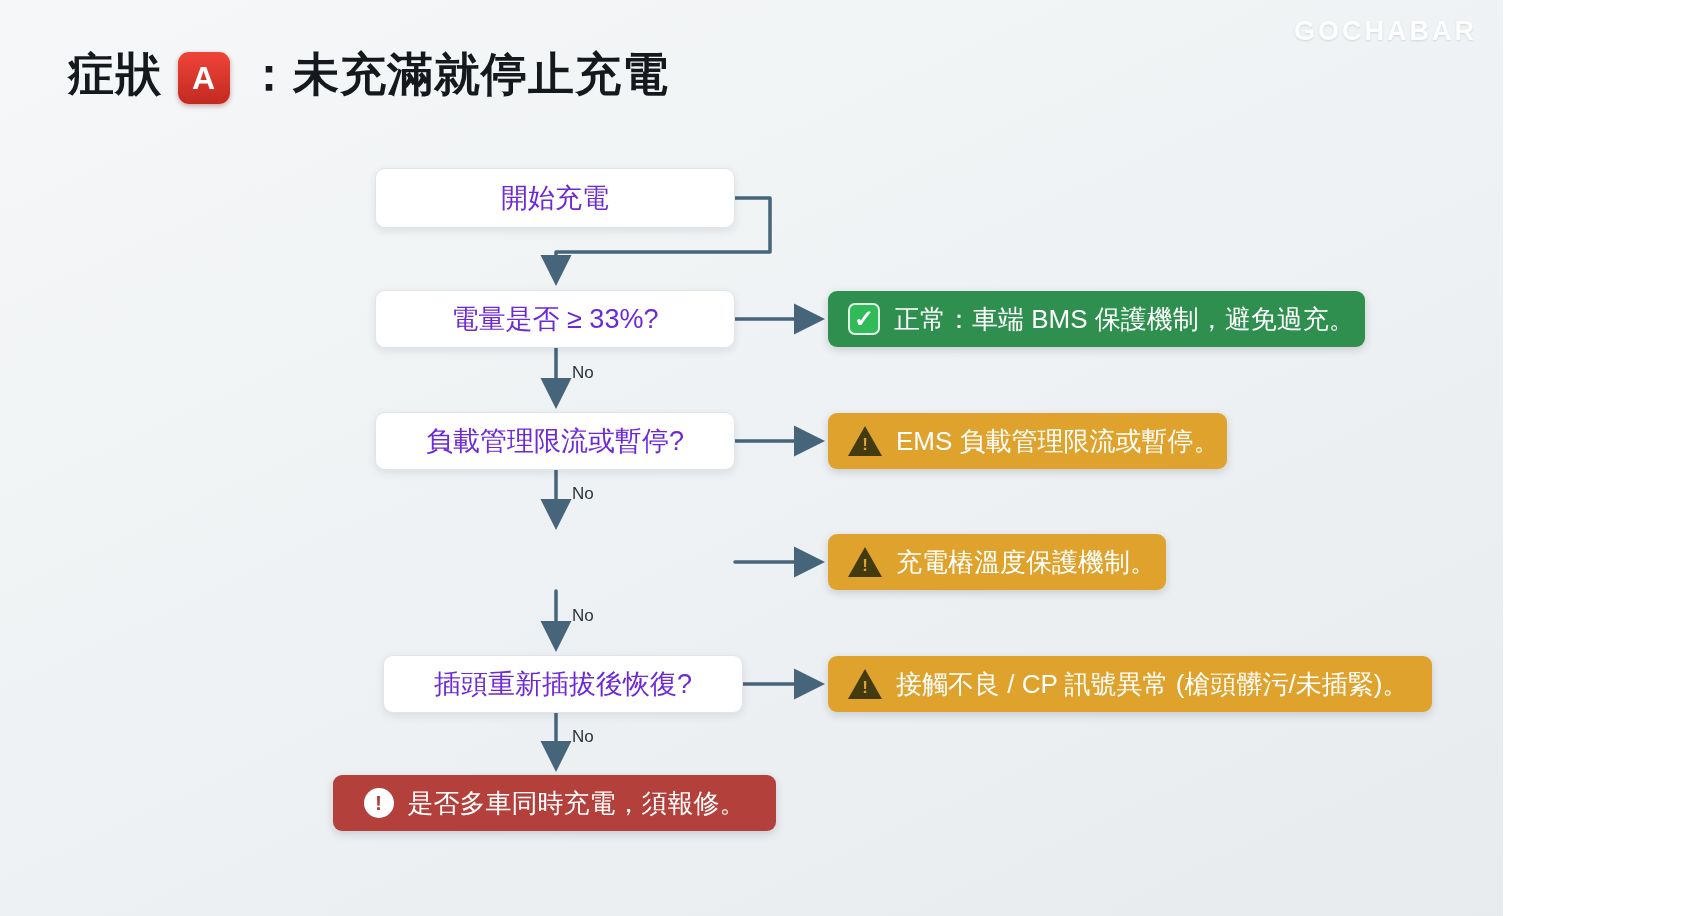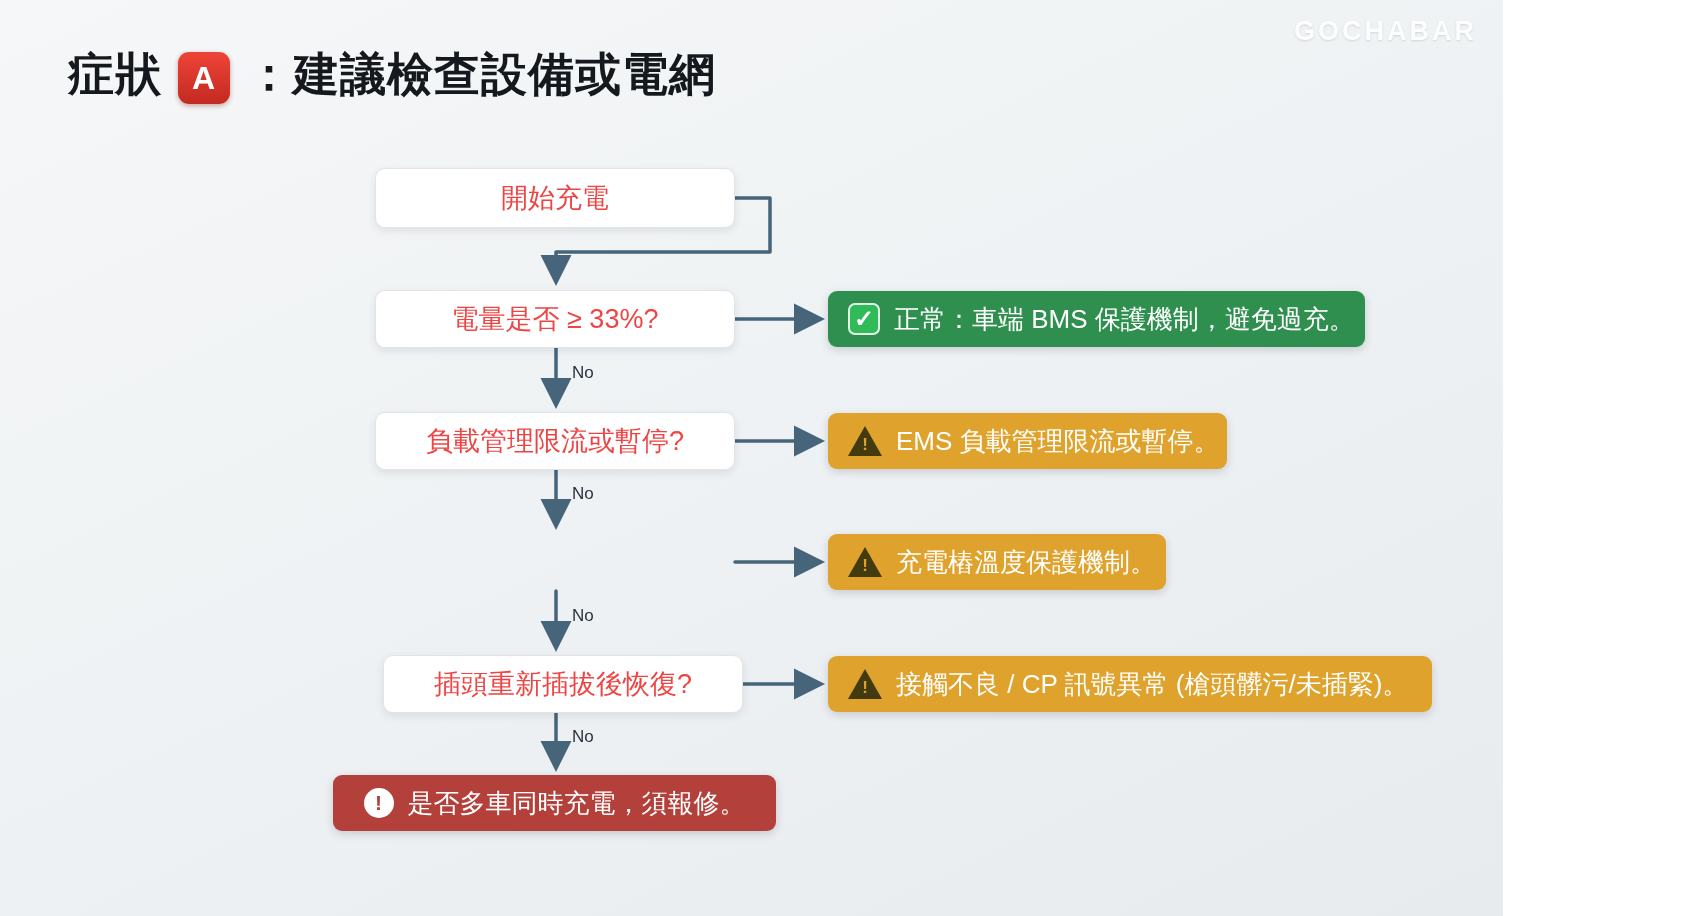--- a/index.html
+++ b/index.html
@@ -40,21 +40,21 @@
   .conn { stroke:var(--arrow,#46647a); stroke-width:3.5; fill:none; stroke-linejoin:round; stroke-linecap:round; }
 
   
   .node {
     position:absolute; box-sizing:border-box;
     background:#ffffff;
     border:1px solid #e1e5e9;
     border-radius:10px;
     box-shadow:0 3px 9px rgba(35,45,60,0.10);
     display:flex; align-items:center; justify-content:center;
-    font-size:27px; font-weight:500; color:#ef4444;
+    font-size:27px; font-weight:500; color:#6d28d9;
     padding:0 10px; text-align:center;
   }
   #node-start { left:375px; top:168px; width:360px; height:60px; }
   #node-d0 { left:375px; top:290px; width:360px; height:58px; }
   #node-d1 { left:375px; top:412px; width:360px; height:58px; }
   #node-d2 { left:375px; top:533px; width:360px; height:58px; }
   #node-d3 { left:383px; top:655px; width:360px; height:58px; }
 
   
   .no-label {
@@ -111,21 +111,21 @@
 </head>
 <body>
 
 <div class="canvas">
 
   <div class="watermark">GOCHABAR</div>
 
   <div class="title">
     <span>症狀</span>
     <span class="badge-a">A</span>
-    <span>：建議檢查設備或電網</span>
+    <span>：未充滿就停止充電</span>
   </div>
 
   <svg class="connectors" width="1707" height="916" viewBox="0 0 1707 916">
     <defs>
       <marker id="ah" markerWidth="9" markerHeight="9" refX="7" refY="4.5" orient="auto">
         <path d="M0,0 L9,4.5 L0,9 z" fill="#46647a"></path>
       </marker>
     </defs>
     <path class="conn" d="M735,198 H770 V252 H556 V279" marker-end="url(#ah)"></path>
     <path class="conn" d="M556,348 V402" marker-end="url(#ah)"></path>

